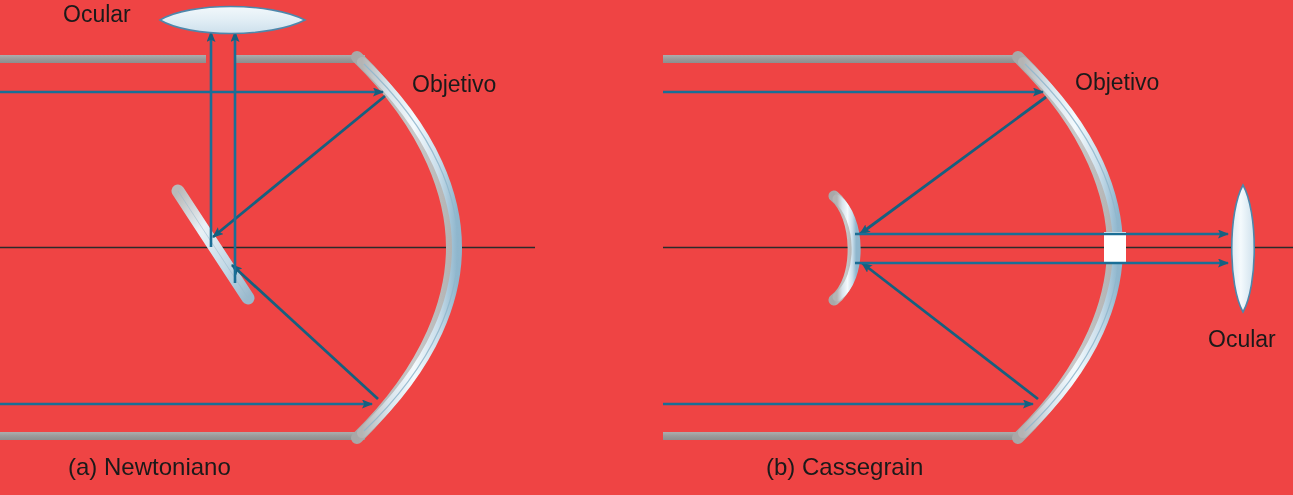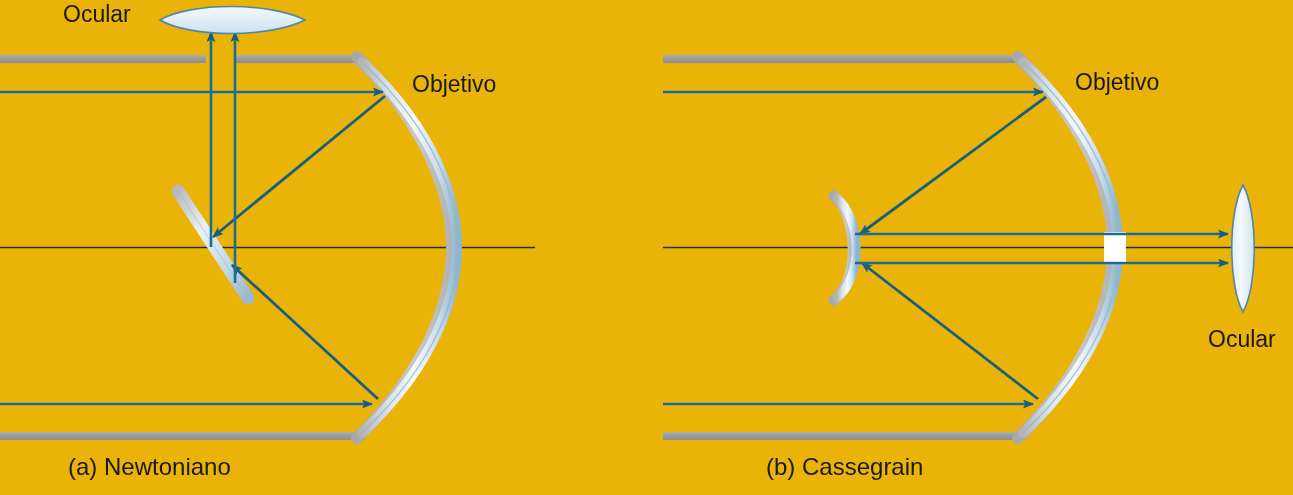--- a/index.html
+++ b/index.html
@@ -7,21 +7,21 @@
     padding: 0;
     background: #ffffff;
   }
   body {
     font-family: "Liberation Sans", sans-serif;
   }
   #figure {
     position: relative;
     width: 1293px;
     height: 495px;
-    background: #eab308;
+    background: #ef4444;
     overflow: hidden;
   }
   svg.diagram {
     position: absolute;
     left: 0;
     top: 0;
     width: 1293px;
     height: 495px;
   }
   .label-text {

